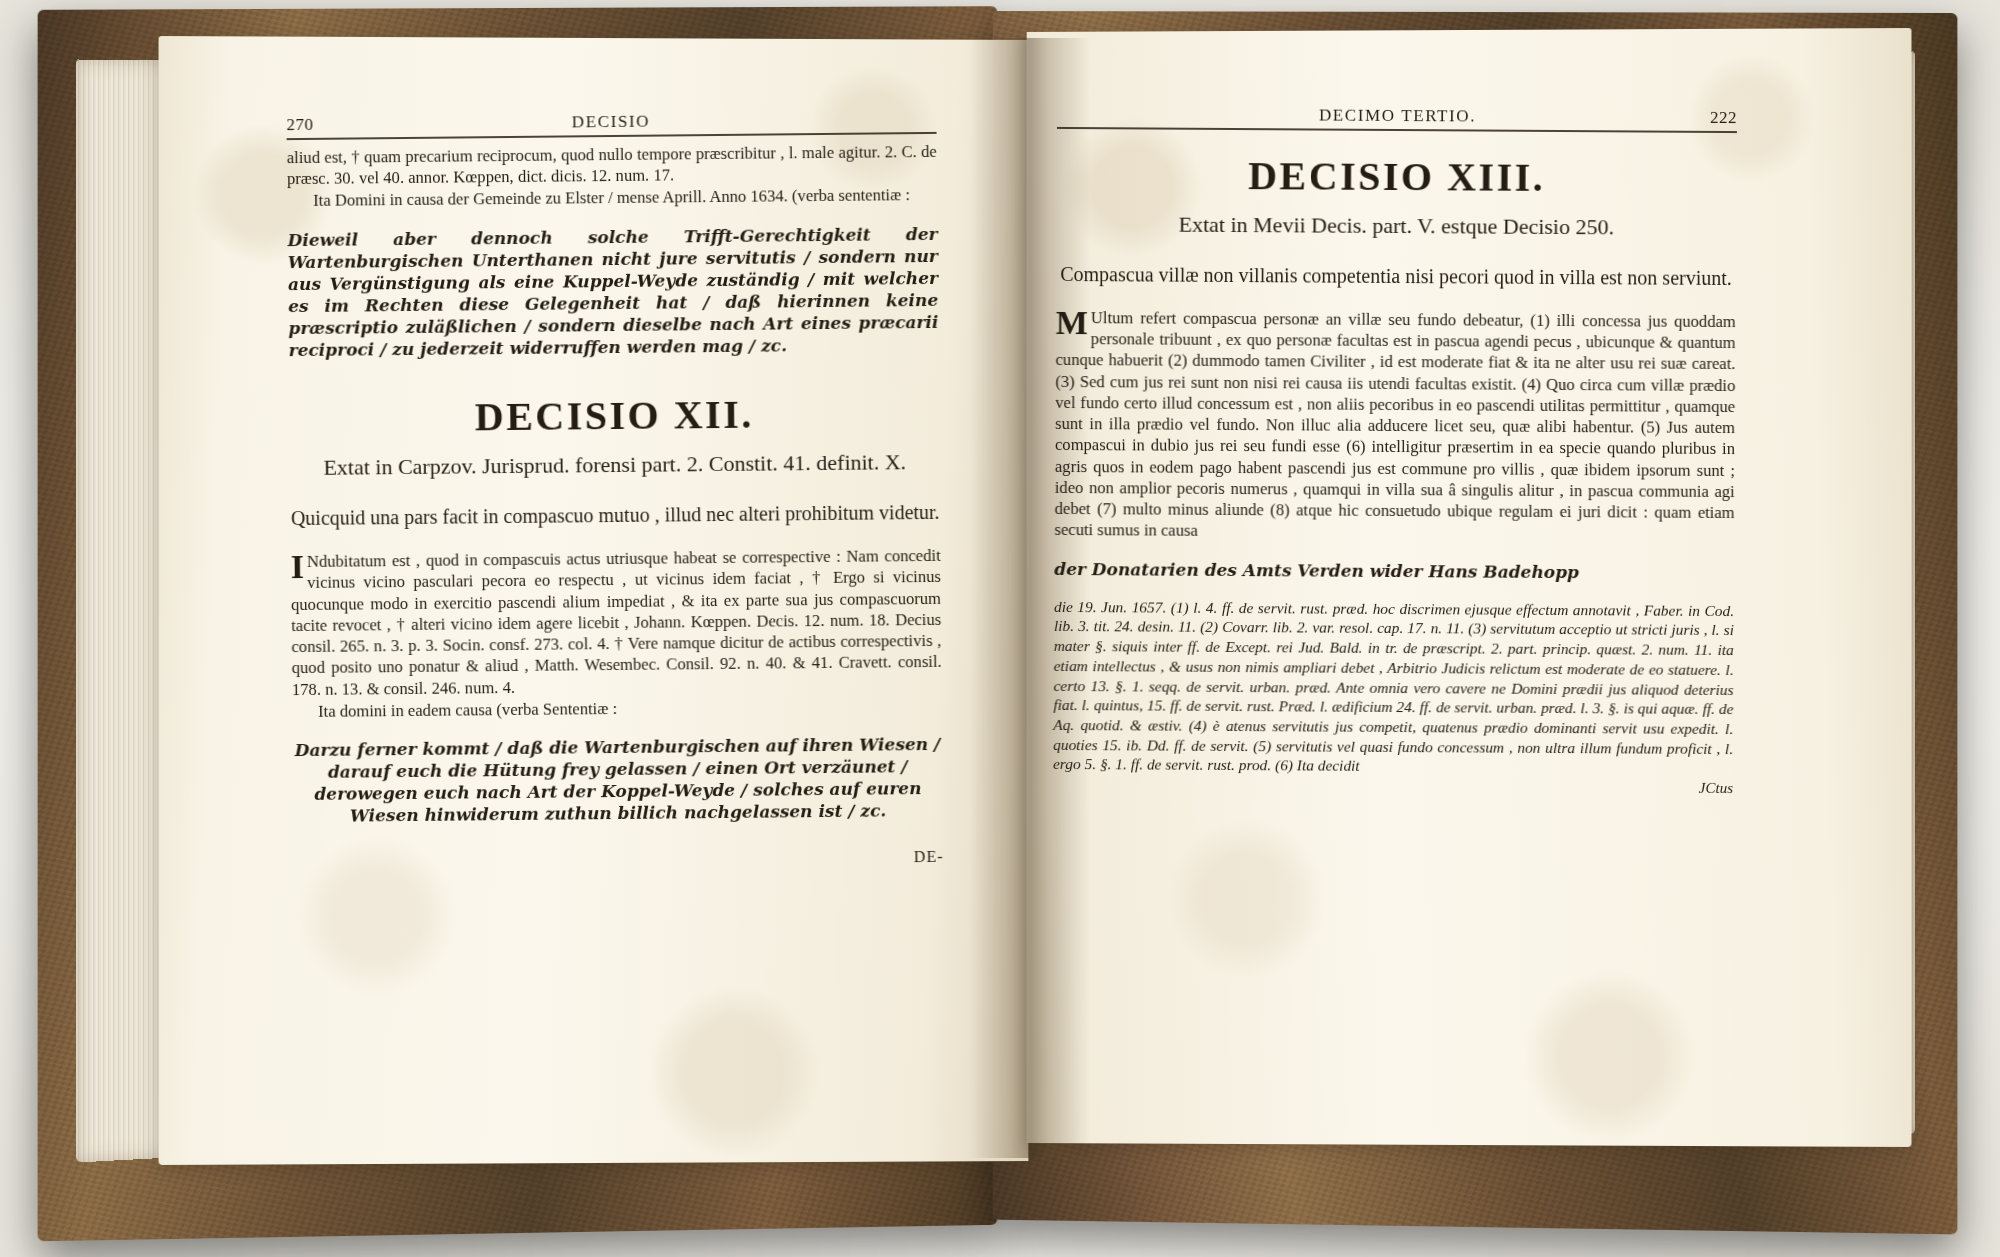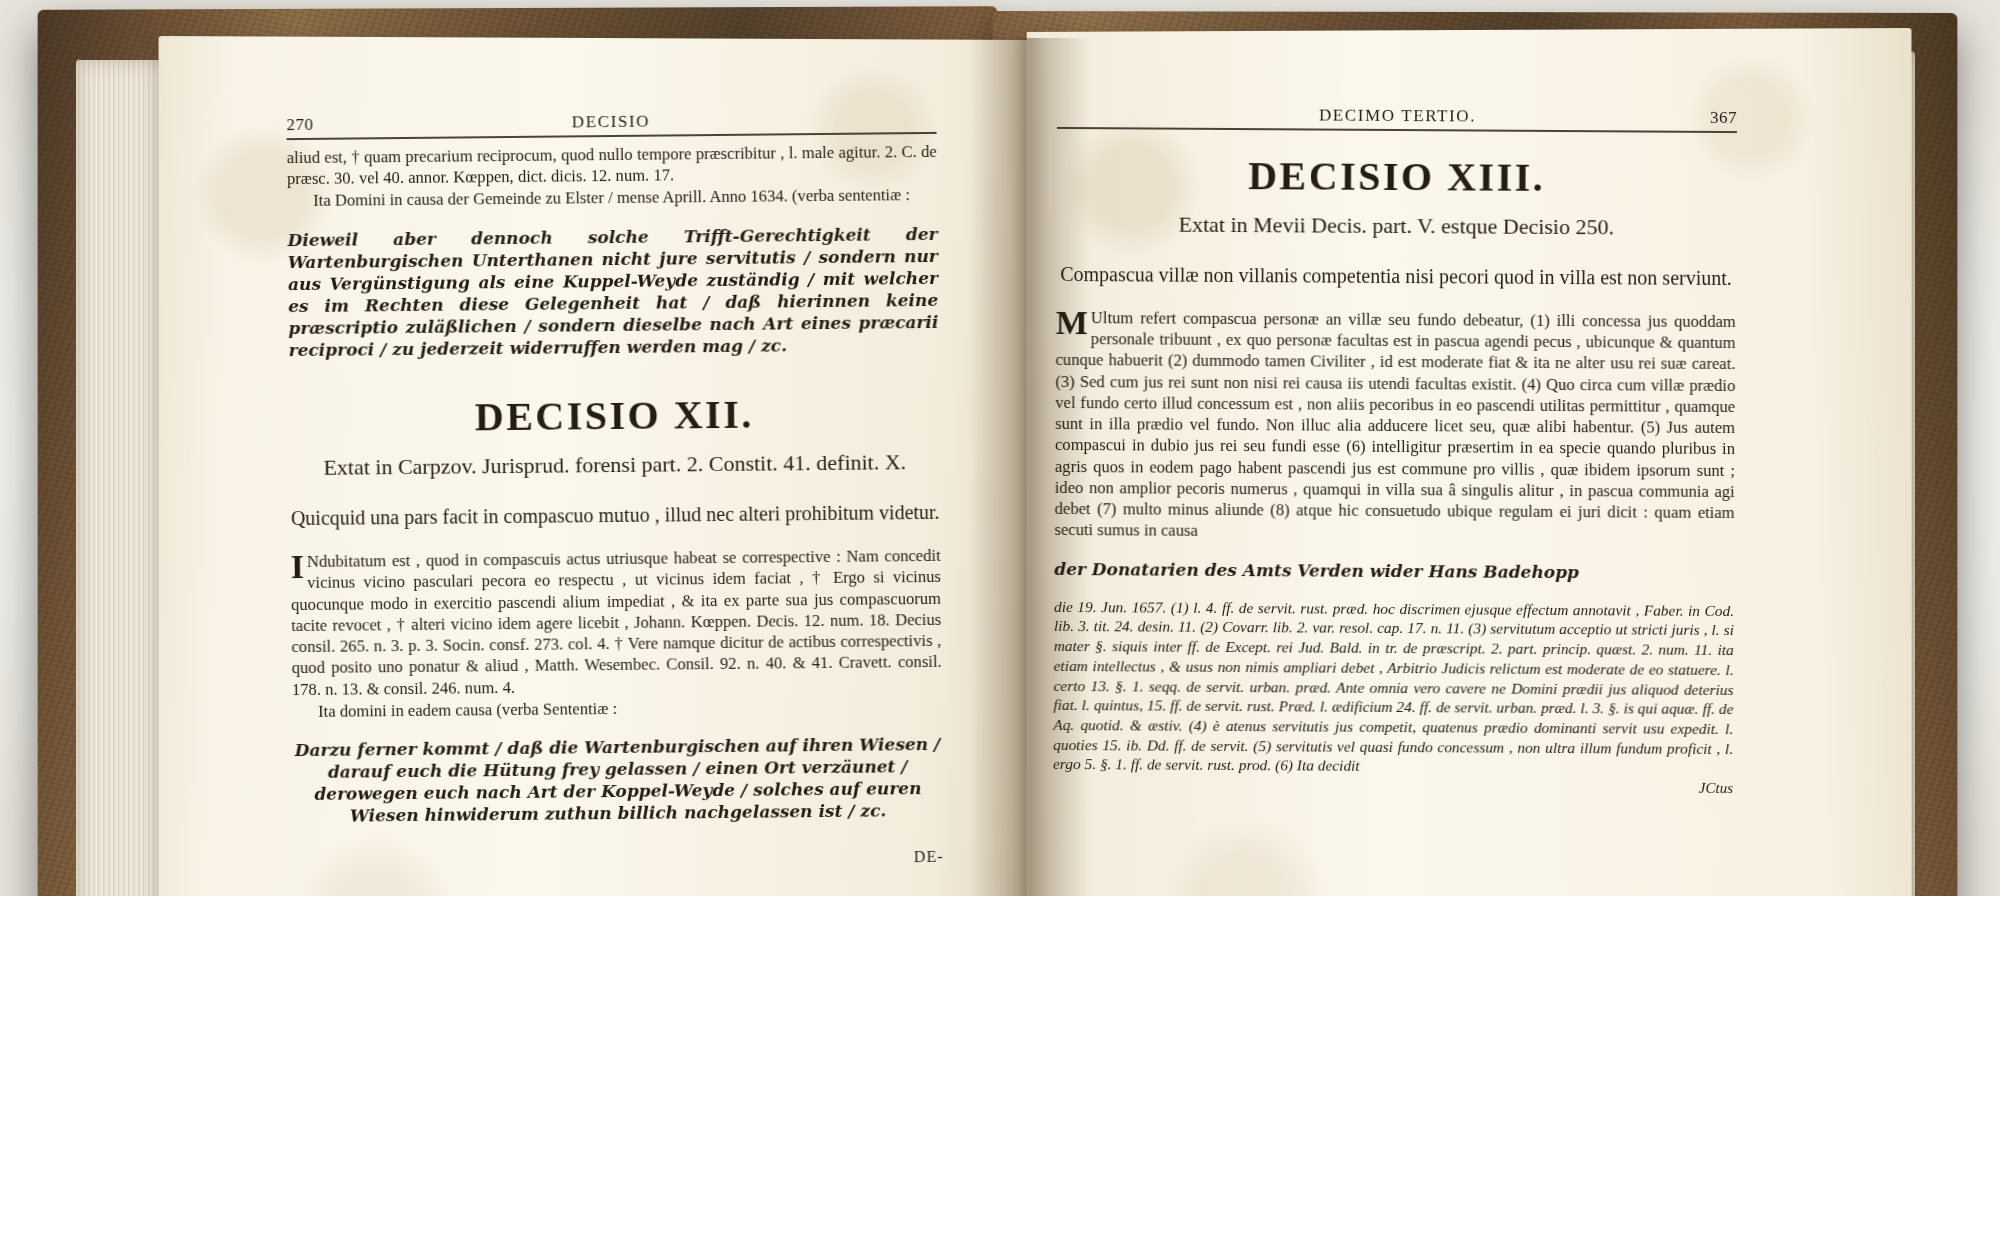--- a/index.html
+++ b/index.html
@@ -3,21 +3,21 @@
 <meta charset="utf-8">
 <style>
   html, body {
     margin: 0;
     padding: 0;
     background: #ffffff;
   }
   #page {
     position: relative;
     width: 2000px;
-    height: 896px;
+    height: 1257px;
     overflow: hidden;
     background: #7dd3fc;
     font-family: "Liberation Serif", serif;
   }
 
   
   .backdrop {
     position: absolute;
     inset: 0;
     background:
@@ -258,21 +258,21 @@
     <p class="para indent">Ita domini in eadem causa (verba Sententiæ :</p>
     <p class="german center-block">Darzu ferner kommt / daß die Wartenburgischen auf ihren Wiesen / darauf euch die Hütung frey gelassen / einen Ort verzäunet / derowegen euch nach Art der Koppel-Weyde / solches auf euren Wiesen hinwiderum zuthun billich nachgelassen ist / zc.</p>
 
     <div class="catchword">DE-</div>
   </div>
 
   <div class="col col-right">
     <div class="runhead">
       <span style="width:28px"></span>
       <span class="ttl">DECIMO TERTIO.</span>
-      <span class="pno">367</span>
+      <span class="pno">222</span>
     </div>
     <div class="rule"></div>
 
     <div class="heading" style="margin-top:22px">DECISIO XIII.</div>
     <div class="subheading">Extat in Mevii Decis. part. V. estque Decisio 250.</div>
     <div class="summary">Compascua villæ non villanis competentia nisi pecori quod in villa est non serviunt.</div>
 
     <p class="para dropcap">MUltum refert compascua personæ an villæ seu fundo debeatur, (1) illi concessa jus quoddam personale tribuunt , ex quo personæ facultas est in pascua agendi pecus , ubicunque &amp; quantum cunque habuerit (2) dummodo tamen Civiliter , id est moderate fiat &amp; ita ne alter usu rei suæ careat. (3) Sed cum jus rei sunt non nisi rei causa iis utendi facultas existit. (4) Quo circa cum villæ prædio vel fundo certo illud concessum est , non aliis pecoribus in eo pascendi utilitas permittitur , quamque sunt in illa prædio vel fundo. Non illuc alia adducere licet seu, quæ alibi habentur. (5) Jus autem compascui in dubio jus rei seu fundi esse (6) intelligitur præsertim in ea specie quando pluribus in agris quos in eodem pago habent pascendi jus est commune pro villis , quæ ibidem ipsorum sunt ; ideo non amplior pecoris numerus , quamqui in villa sua â singulis alitur , in pascua communia agi debet (7) multo minus aliunde (8) atque hic consuetudo ubique regulam ei juri dicit : quam etiam secuti sumus in causa</p>
     <p class="german">der Donatarien des Amts Verden wider Hans Badehopp</p>
     <p class="para small it">die 19. Jun. 1657. (1) l. 4. ff. de servit. rust. præd. hoc discrimen ejusque effectum annotavit , Faber. in Cod. lib. 3. tit. 24. desin. 11. (2) Covarr. lib. 2. var. resol. cap. 17. n. 11. (3) servitutum acceptio ut stricti juris , l. si mater §. siquis inter ff. de Except. rei Jud. Bald. in tr. de præscript. 2. part. princip. quæst. 2. num. 11. ita etiam intellectus , &amp; usus non nimis ampliari debet , Arbitrio Judicis relictum est moderate de eo statuere. l. certo 13. §. 1. seqq. de servit. urban. præd. Ante omnia vero cavere ne Domini prædii jus aliquod deterius fiat. l. quintus, 15. ff. de servit. rust. Præd. l. ædificium 24. ff. de servit. urban. præd. l. 3. §. is qui aquæ. ff. de Aq. quotid. &amp; æstiv. (4) è atenus servitutis jus competit, quatenus prædio dominanti servit usu expedit. l. quoties 15. ib. Dd. ff. de servit. (5) servitutis vel quasi fundo concessum , non ultra illum fundum proficit , l. ergo 5. §. 1. ff. de servit. rust. prod. (6) Ita decidit</p>

